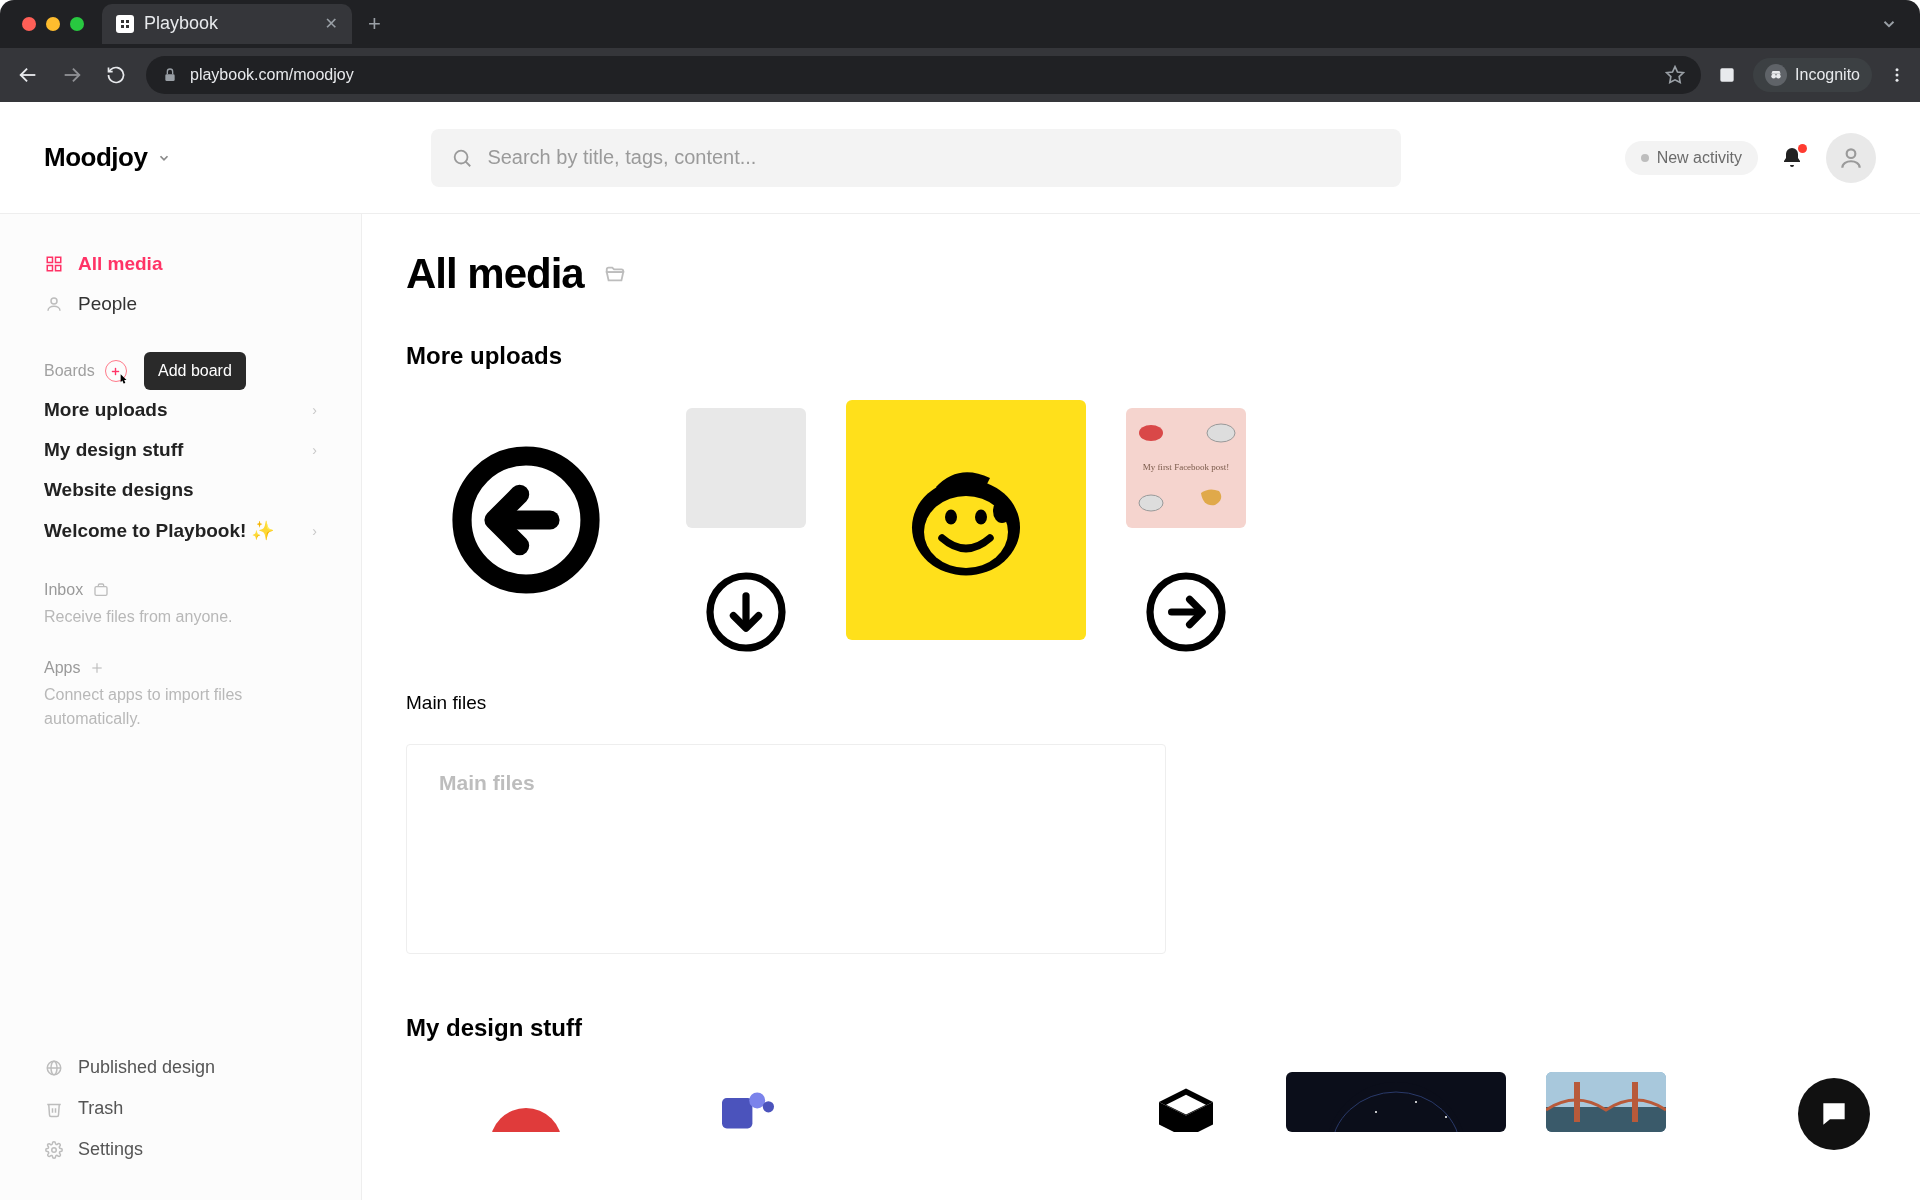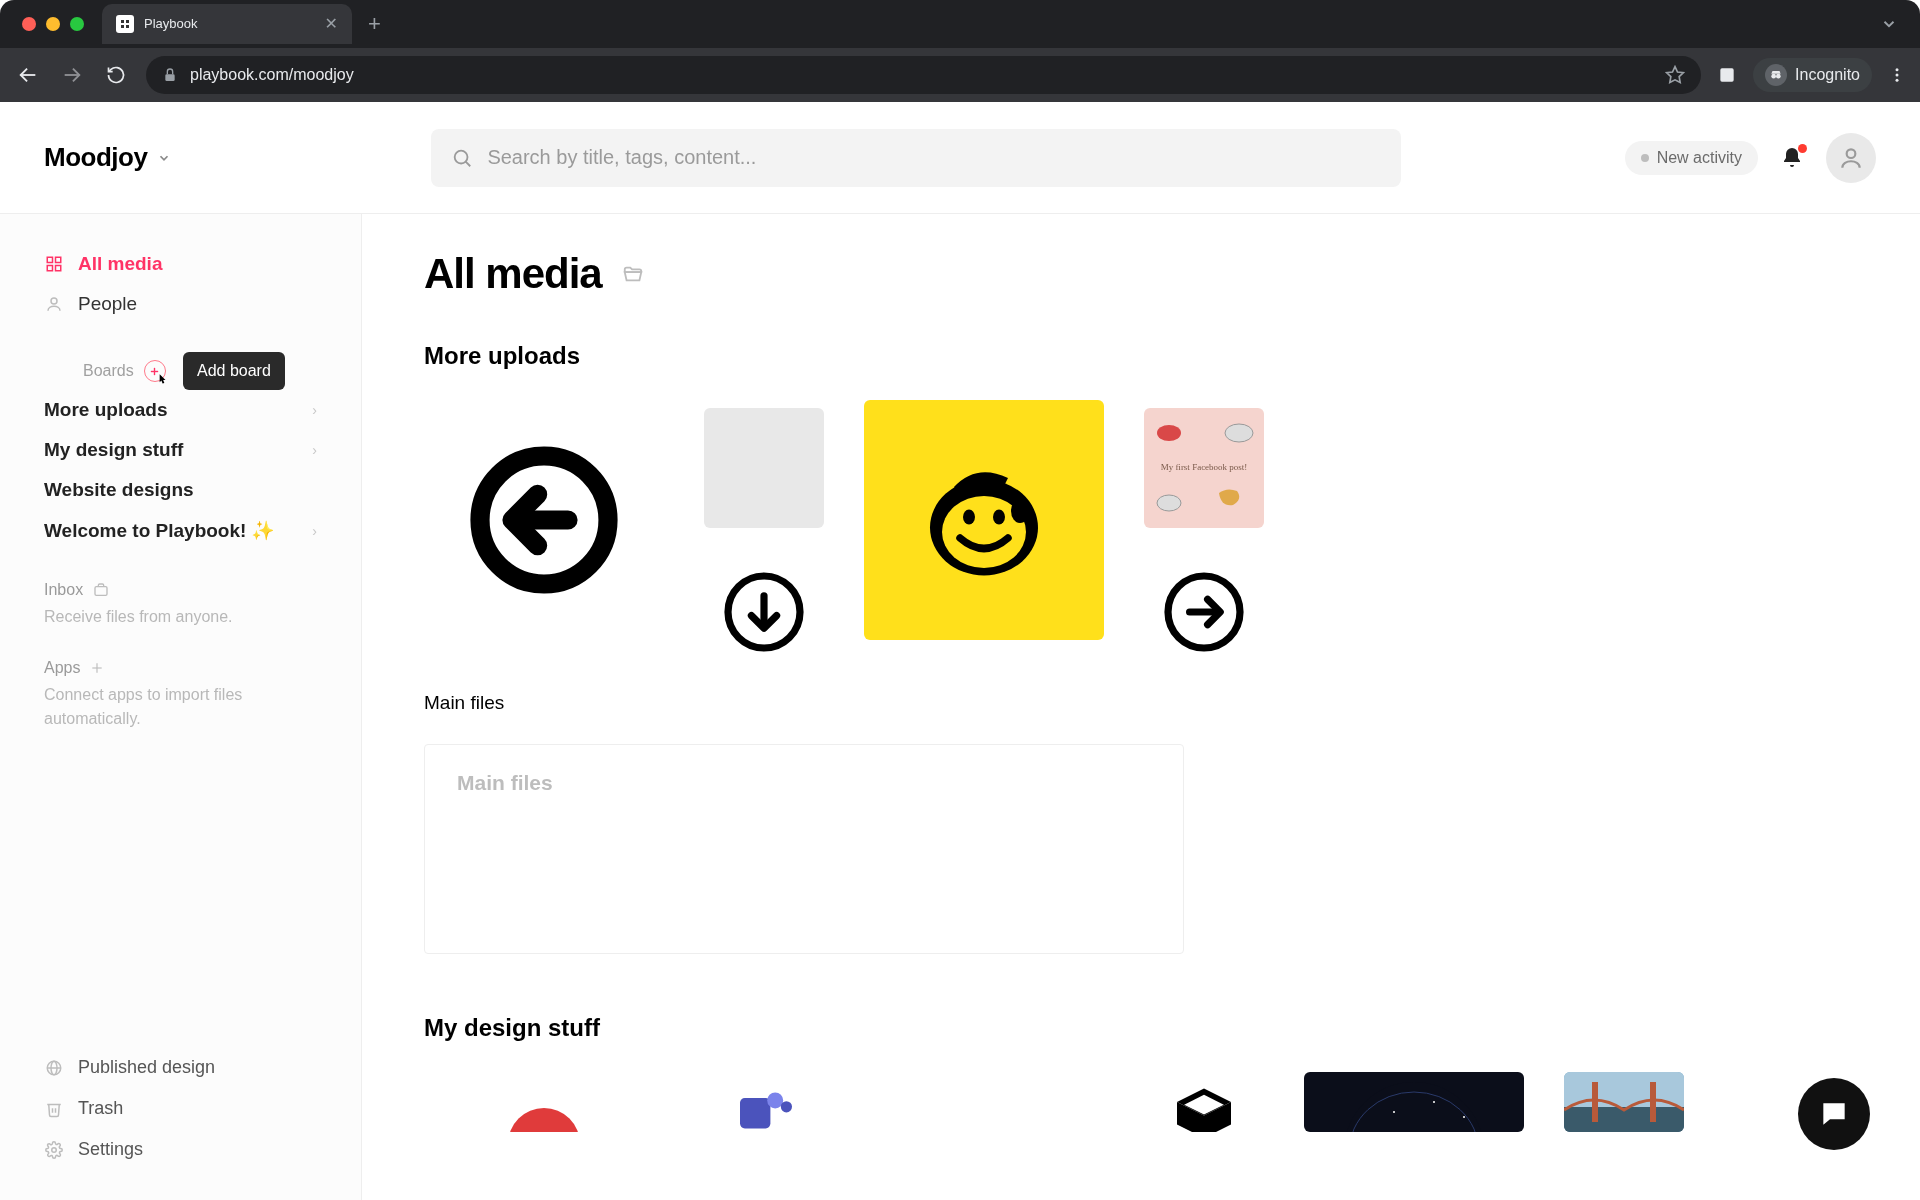--- a/index.html
+++ b/index.html
@@ -6,21 +6,21 @@
   body { font-family: -apple-system, BlinkMacSystemFont, 'Segoe UI', Helvetica, Arial, sans-serif; background:#fff; overflow:hidden; width:1920px; height:1200px; }
 
   
   .browser-chrome { background:#202124; height:102px; display:flex; flex-direction:column; border-radius:14px 14px 0 0; }
   .tab-row { height:48px; display:flex; align-items:center; padding:0 12px; }
   .traffic { display:flex; gap:10px; margin-left:10px; margin-right:18px; }
   .tl { width:14px; height:14px; border-radius:50%; }
   .tl.red{background:#ff5f57;} .tl.yel{background:#febc2e;} .tl.grn{background:#28c840;}
   .tab { background:#35363a; height:40px; border-radius:10px 10px 0 0; display:flex; align-items:center; padding:0 14px; gap:10px; min-width:250px; }
   .tab .favicon { width:18px; height:18px; background:#fff; border-radius:3px; display:flex; align-items:center; justify-content:center; font-size:11px; }
-  .tab .title { color:#e8eaed; font-size:13px; flex:1; }
+  .tab .title { color:#e8eaed; font-size:18px; flex:1; }
   .tab .close { color:#9aa0a6; font-size:16px; }
   .newtab { color:#9aa0a6; font-size:22px; margin-left:16px; }
   .tab-row .spacer { flex:1; }
   .drop { color:#9aa0a6; margin-right:10px; }
 
   .addr-row { height:55px; background:#35363a; display:flex; align-items:center; padding:0 14px; gap:16px; }
   .nav-ico { color:#9aa0a6; display:flex; align-items:center; justify-content:center; width:28px; height:28px; }
   .nav-ico.disabled{opacity:.5;}
   .url-bar { flex:1; background:#202124; height:38px; border-radius:20px; display:flex; align-items:center; padding:0 16px; gap:12px; }
   .lock { color:#9aa0a6; }
@@ -38,28 +38,28 @@
   .search-box { margin-left:260px; width:970px; height:58px; background:#f3f3f3; border-radius:8px; display:flex; align-items:center; padding:0 20px; gap:14px; }
   .search-box input { border:none; background:transparent; font-size:20px; flex:1; outline:none; color:#333; }
   .search-box input::placeholder { color:#9a9a9a; }
   .topbar .grow { flex:1; }
   .activity-pill { background:#f3f3f3; border-radius:20px; padding:8px 16px; display:flex; align-items:center; gap:8px; color:#6b6b6b; font-size:16px; }
   .dot-grey { width:8px; height:8px; border-radius:50%; background:#bdbdbd; }
   .bell-wrap { position:relative; margin:0 22px; }
   .bell-wrap .reddot { position:absolute; top:-2px; right:-3px; width:9px; height:9px; background:#ff3b30; border-radius:50%; }
   .avatar { width:50px; height:50px; border-radius:50%; background:#e9e9e9; display:flex; align-items:center; justify-content:center; color:#9a9a9a; }
 
-  .body { flex:1; display:flex; overflow:hidden;gap:18px; }
+  .body { flex:1; display:flex; overflow:hidden; }
   .sidebar { width:362px; border-right:1px solid #eee; padding:30px 0 20px 0; display:flex; flex-direction:column; position:relative; background:#fcfcfc; }
   .nav-item { display:flex; align-items:center; gap:14px; padding:9px 44px; font-size:19px; color:#333; cursor:pointer; }
   .nav-item.active { color:#ff3366; font-weight:700; }
   .nav-ico-sm { width:20px; height:20px; display:flex; align-items:center; justify-content:center; color:#bdbdbd; flex-shrink:0; }
   .nav-item.active .nav-ico-sm { color:#ff3366; }
 
-  .section-hdr { display:flex; align-items:center; padding:8px 44px; margin-top:28px; color:#a0a0a0; font-size:16px; gap:10px; position:relative;margin-left:39px; }
+  .section-hdr { display:flex; align-items:center; padding:8px 44px; margin-top:28px; color:#a0a0a0; font-size:16px; gap:10px; position:relative; }
   .add-btn { width:22px; height:22px; border:1.5px solid #ff7a8a; border-radius:50%; display:flex; align-items:center; justify-content:center; color:#ff3366; font-size:14px; cursor:pointer; position:relative; }
   .add-btn .cursor { position:absolute; bottom:-6px; right:-4px; font-size:13px; color:#000; }
   .tooltip { position:absolute; left:144px; top:0px; background:#2a2a2a; color:#fff; font-size:16px; padding:10px 14px; border-radius:6px; white-space:nowrap; }
 
   .board-item { display:flex; align-items:center; justify-content:space-between; padding:9px 44px; font-size:19px; font-weight:600; color:#222; cursor:pointer; }
   .board-item .chev { color:#c8c8c8; font-size:14px; font-weight:400; }
 
   .sub-section { padding:0 44px; margin-top:30px; }
   .sub-title { display:flex; align-items:center; gap:10px; color:#9a9a9a; font-size:16px; }
   .sub-desc { color:#b8b8b8; font-size:16px; margin-top:6px; line-height:1.5; }

